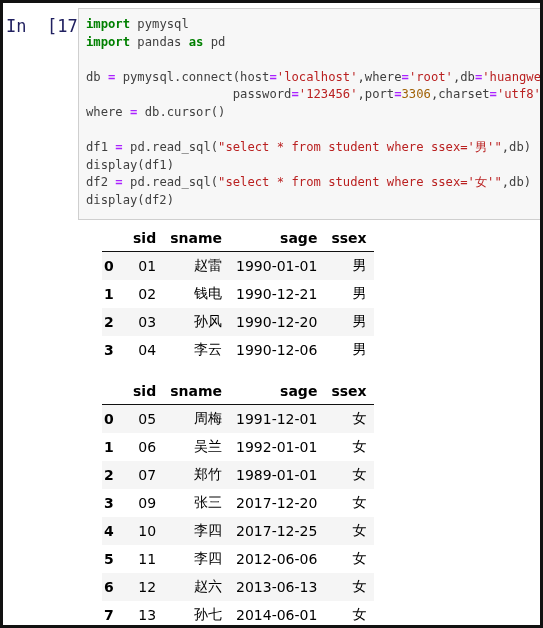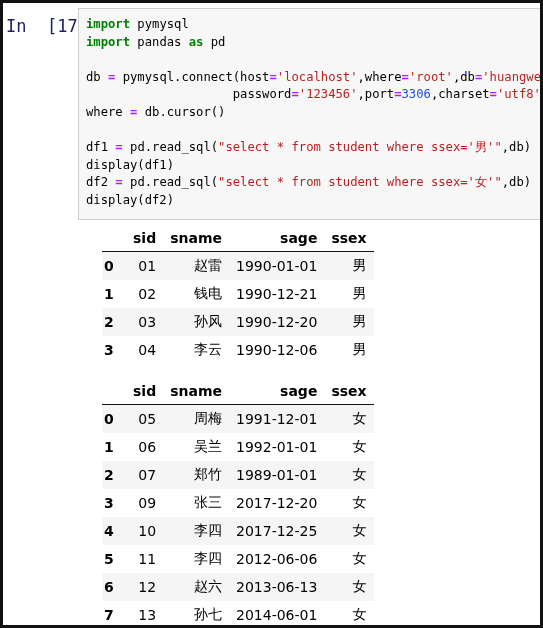--- a/index.html
+++ b/index.html
@@ -58,22 +58,22 @@
     font-family: "DejaVu Sans Mono", monospace;
     font-size: 12.2px;
     line-height: 17.6px;
     color: #000000;
     white-space: pre;
     overflow: visible;
   }
   .kw  { color: #008000; font-weight: bold; }
   .op  { color: #aa22ff; font-weight: bold; }
   .str { color: #ba2121; }
-  .num { color: #1d4ed8; text-align: center; }
-  .pln { color: #000000; }
+  .num { color: #a16207; text-align: center; }
+  .pln { color: #404040; }
 
   
   .df-out {
     position: absolute;
     left: 99px;
   }
   .df-out.first  { top: 225px; }
   .df-out.second { top: 378px; }
 
   table.dataframe {

